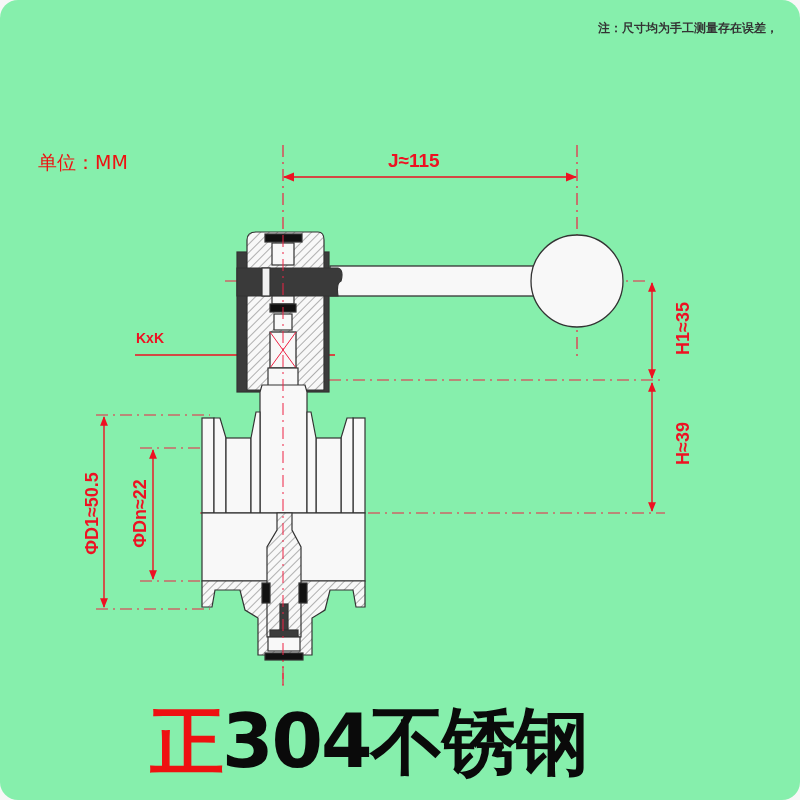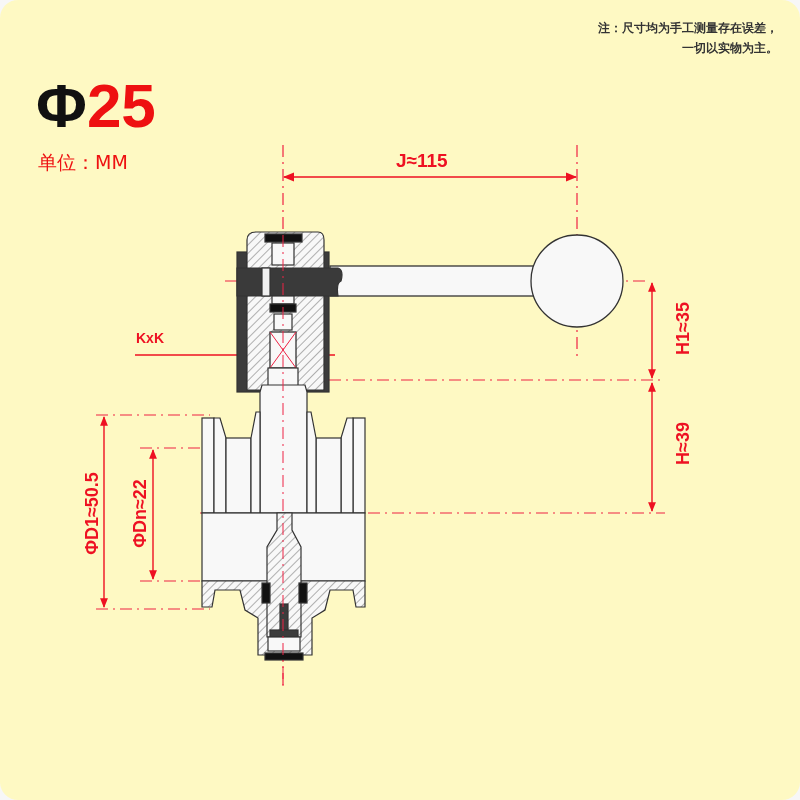--- a/index.html
+++ b/index.html
@@ -4,21 +4,21 @@
 <style>
   html, body { margin: 0; padding: 0; }
   body {
     width: 800px; height: 800px; overflow: hidden;
     background: #f7f7f7;
     font-family: "DejaVu Sans", "Liberation Sans", sans-serif;
     position: relative;
   }
   .card {
     position: absolute; left: 0; top: 0; width: 800px; height: 800px;
-    background: #fef9c3; border-radius: 18px;
+    background: #86efac; border-radius: 18px;
   }
   .note {
     position: absolute; right: 22px; top: 18px;
     text-align: right; font-size: 12px; line-height: 20px;
     color: #333; font-weight: bold;
   }
   .size-title {
     position: absolute; left: 36px; top: 66px;
     font-size: 62px; font-weight: bold; line-height: 80px;
     font-family: "Liberation Sans", "DejaVu Sans", sans-serif;
@@ -45,26 +45,22 @@
   .footer .hl { color: #ee1111; }
   .footer .rest { color: #0a0a0a; }
 </style>
 </head>
 <body>
 
 <div class="card">
 
   <div class="note">
     <div>注：尺寸均为手工测量存在误差，</div>
-    <div>一切以实物为主。</div>
   </div>
 
-  <div class="size-title">
-    <span class="phi">Φ</span><span class="num">25</span>
-  </div>
   <div class="unit">单位：MM</div>
 
   <svg class="drawing" width="800" height="800" viewBox="0 0 800 800" xmlns="http://www.w3.org/2000/svg">
     <defs>
       <pattern id="hatch" patternUnits="userSpaceOnUse" width="6" height="6" patternTransform="rotate(45)">
         <rect width="6" height="6" fill="#f8f8f8"></rect>
         <line x1="0" y1="0" x2="0" y2="6" stroke="#666" stroke-width="1"></line>
       </pattern>
       <marker id="arr" viewBox="0 0 10 10" refX="9" refY="5" markerWidth="7" markerHeight="7" orient="auto-start-reverse">
         <path d="M0,1 L10,5 L0,9 z" fill="#ee1122"></path>
@@ -159,25 +155,28 @@
 
       <rect x="280" y="604" width="8" height="26" fill="#3c3c3c"></rect>
       <rect x="270" y="630" width="28" height="7" fill="#3c3c3c"></rect>
       <rect x="268" y="637" width="32" height="14" fill="#f8f8f8"></rect>
       <rect x="265" y="653" width="38" height="7" fill="#111"></rect>
     </g>
 
     <line x1="283" y1="235" x2="283" y2="690" stroke="#ee2244" stroke-width="1" stroke-dasharray="12,5,2,5"></line>
   </svg>
 
-  <div class="dim-label" style="left:388px; top:150px; font-size:19px;margin-left:8px;">J≈115</div>
+  <div class="dim-label" style="left:388px; top:150px; font-size:19px;">J≈115</div>
 
   <div class="dim-label vlabel" style="left:648px; top:318px; font-size:18px; width:70px; text-align:center;">H1≈35</div>
 
   <div class="dim-label vlabel" style="left:648px; top:433px; font-size:18px; width:70px; text-align:center;">H≈39</div>
 
   <div class="dim-label" style="left:136px; top:330px; font-size:14px;">KxK</div>
 
   <div class="dim-label vlabel" style="left:37px; top:503px; font-size:18px; width:110px; text-align:center;">ΦD1≈50.5</div>
 
   <div class="dim-label vlabel" style="left:90px; top:503px; font-size:18px; width:100px; text-align:center;">ΦDn≈22</div>
 
+  <div class="footer">
+    <span class="hl">正</span><span class="rest">304不锈钢</span>
+  </div>
 </div>
 
 </body></html>

